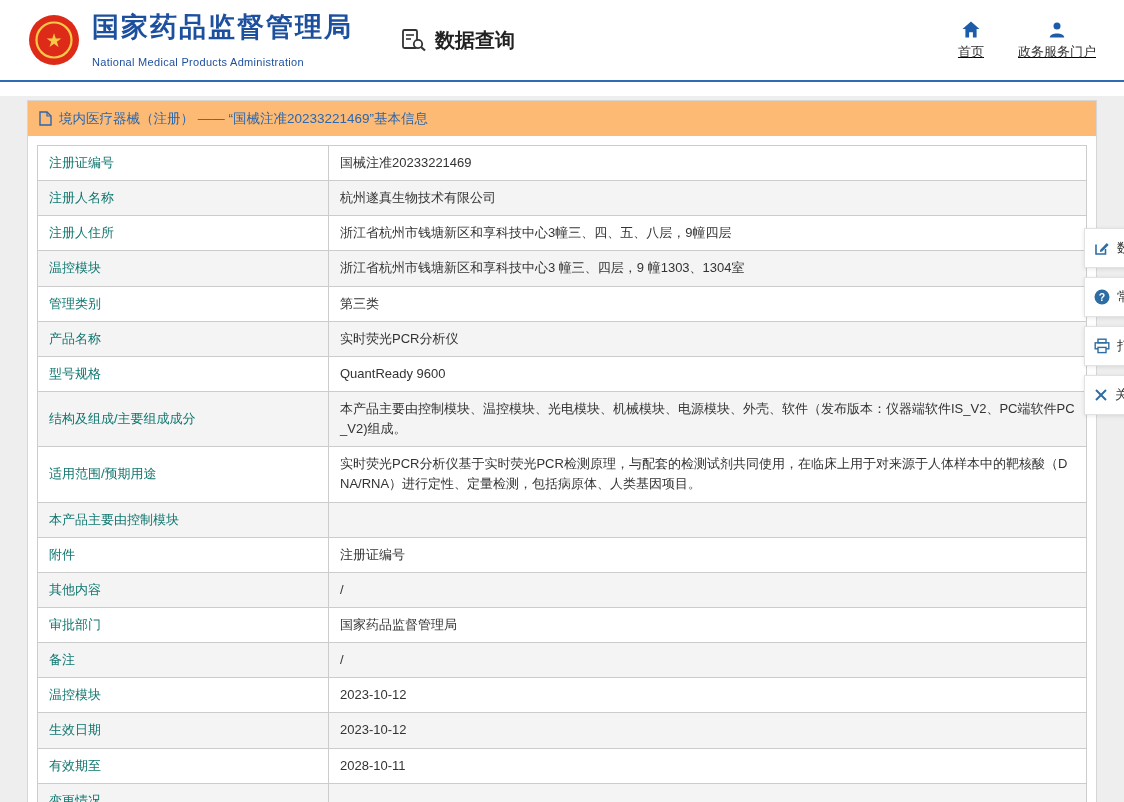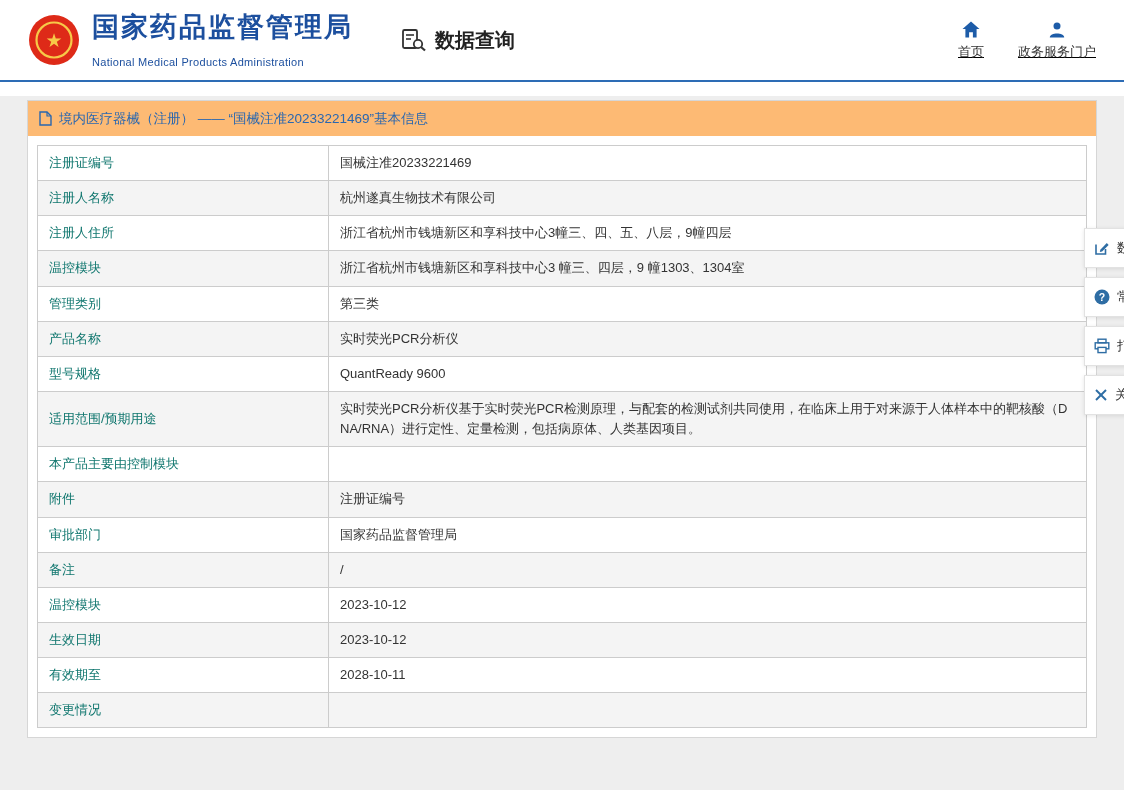--- a/index.html
+++ b/index.html
@@ -121,30 +121,38 @@
             </tr>
           <tr>
               <td class="lab">产品名称</td>
               <td>实时荧光PCR分析仪</td>
             </tr>
           <tr>
               <td class="lab">型号规格</td>
               <td>QuantReady 9600</td>
             </tr>
           <tr>
+              <td class="lab">结构及组成/主要组成成分</td>
+              <td>本产品主要由控制模块、温控模块、光电模块、机械模块、电源模块、外壳、软件（发布版本：仪器端软件IS_V2、PC端软件PC_V2)组成。</td>
+            </tr>
+          <tr>
               <td class="lab">适用范围/预期用途</td>
               <td>实时荧光PCR分析仪基于实时荧光PCR检测原理，与配套的检测试剂共同使用，在临床上用于对来源于人体样本中的靶核酸（DNA/RNA）进行定性、定量检测，包括病原体、人类基因项目。</td>
             </tr>
           <tr>
               <td class="lab">本产品主要由控制模块</td>
               <td></td>
             </tr>
           <tr>
               <td class="lab">附件</td>
               <td>注册证编号</td>
+            </tr>
+          <tr>
+              <td class="lab">其他内容</td>
+              <td>/</td>
             </tr>
           <tr>
               <td class="lab">审批部门</td>
               <td>国家药品监督管理局</td>
             </tr>
           <tr>
               <td class="lab">备注</td>
               <td>/</td>
             </tr>
           <tr>

